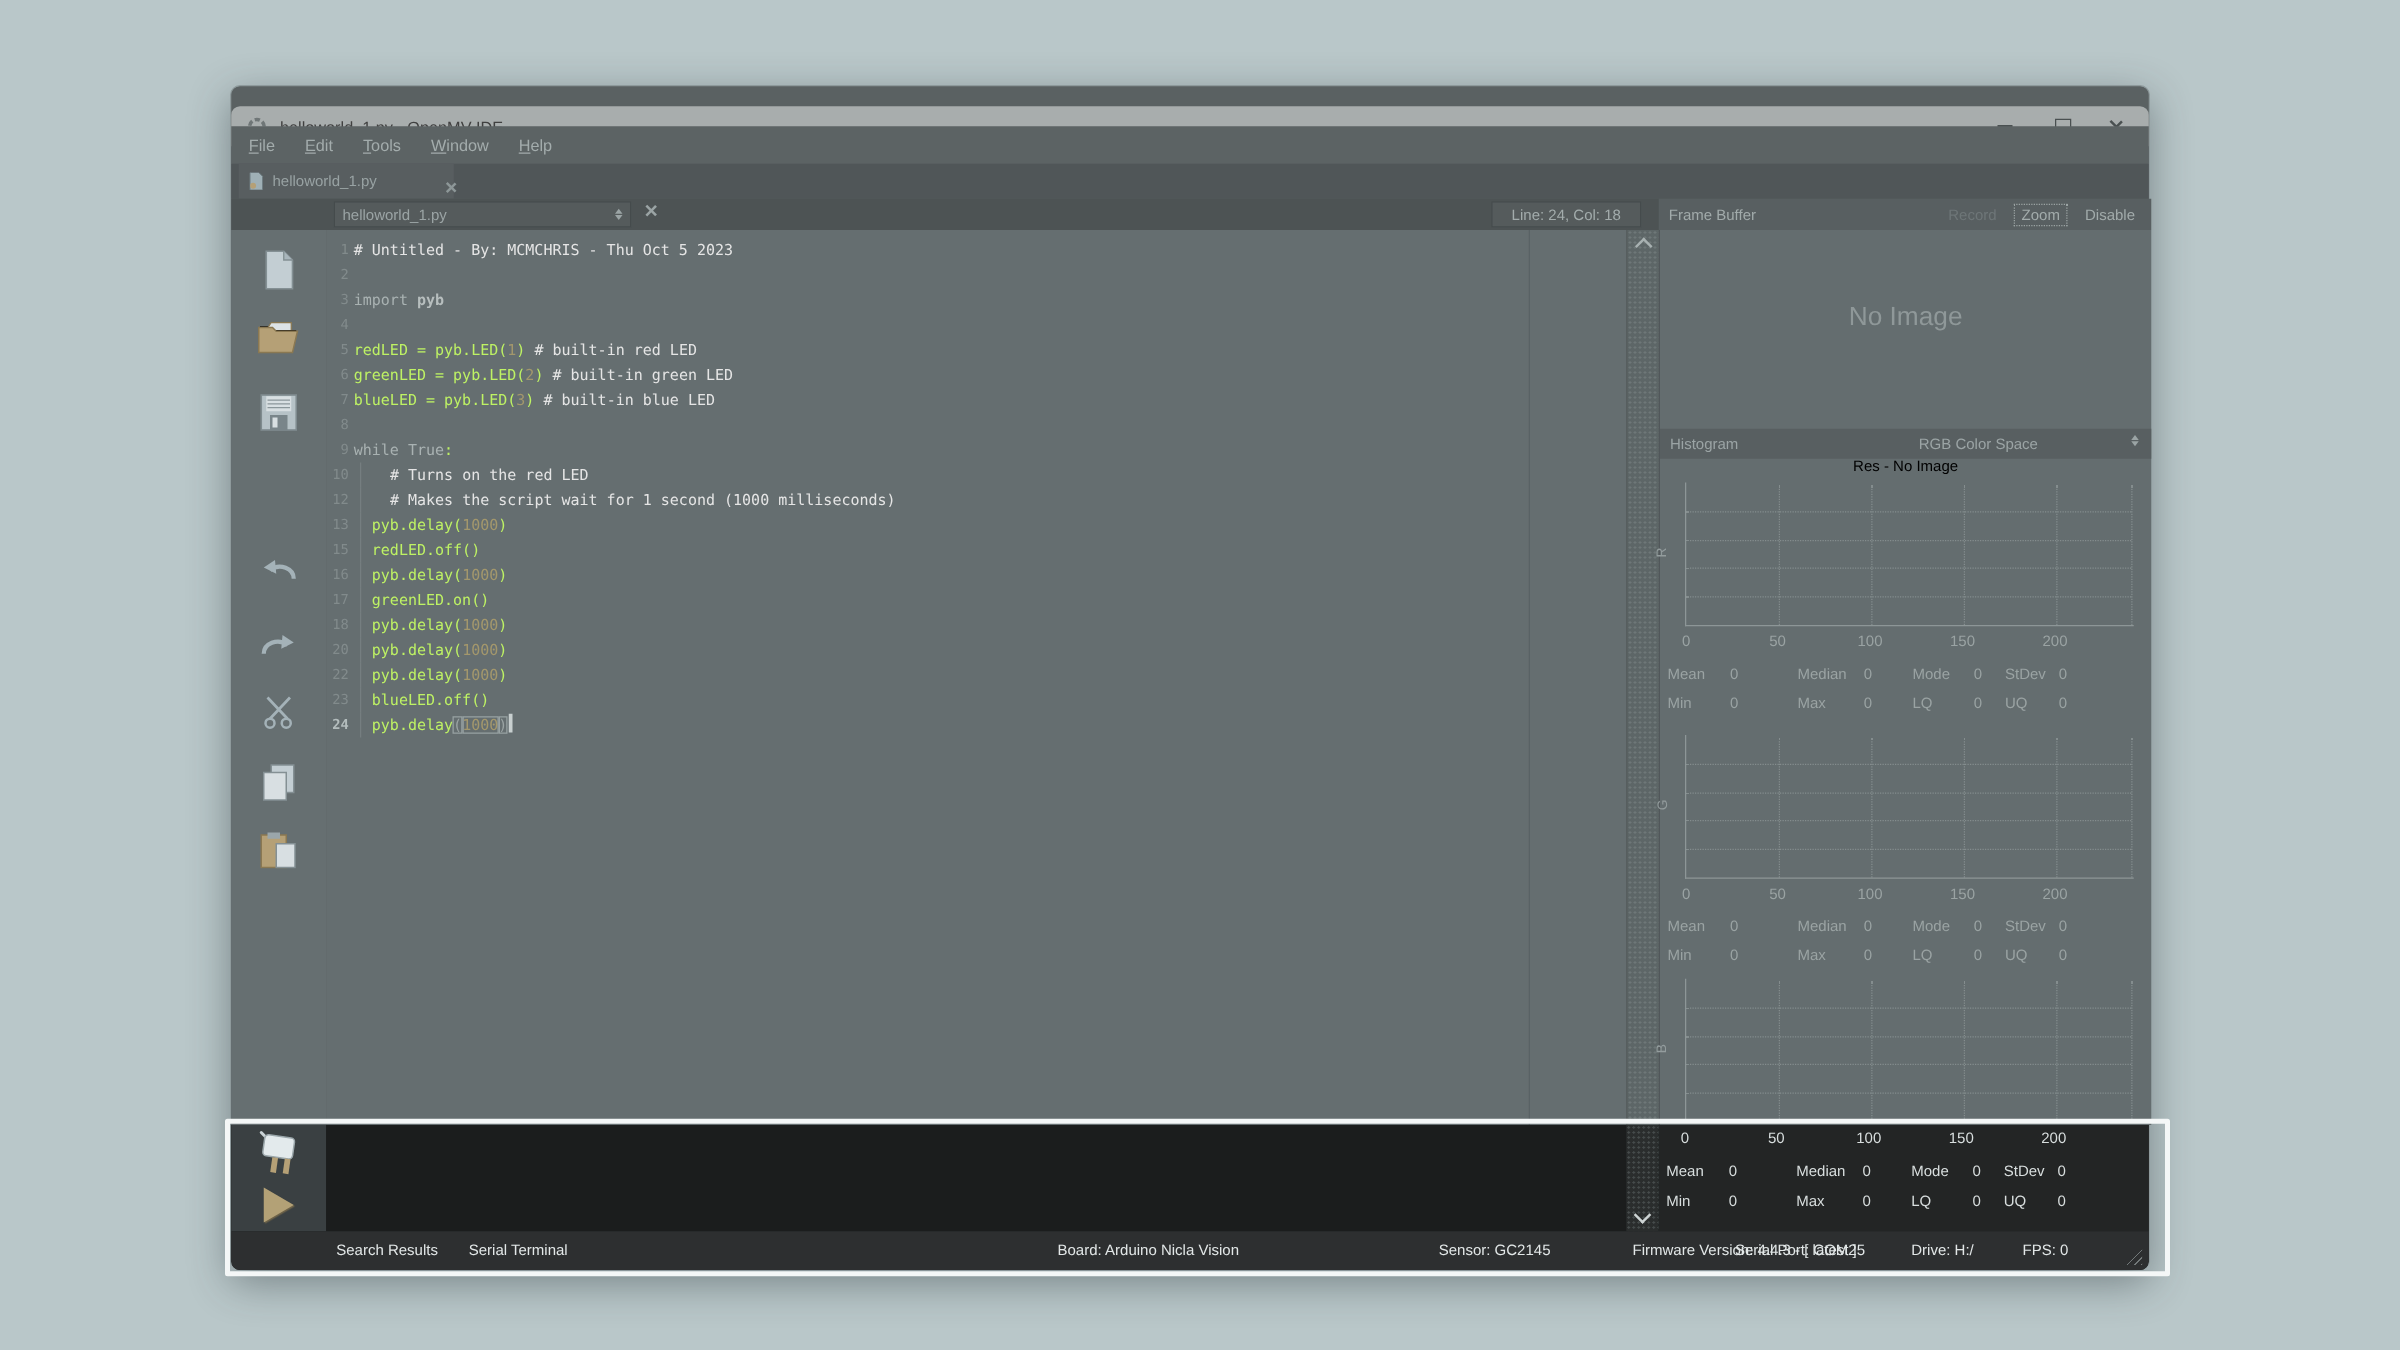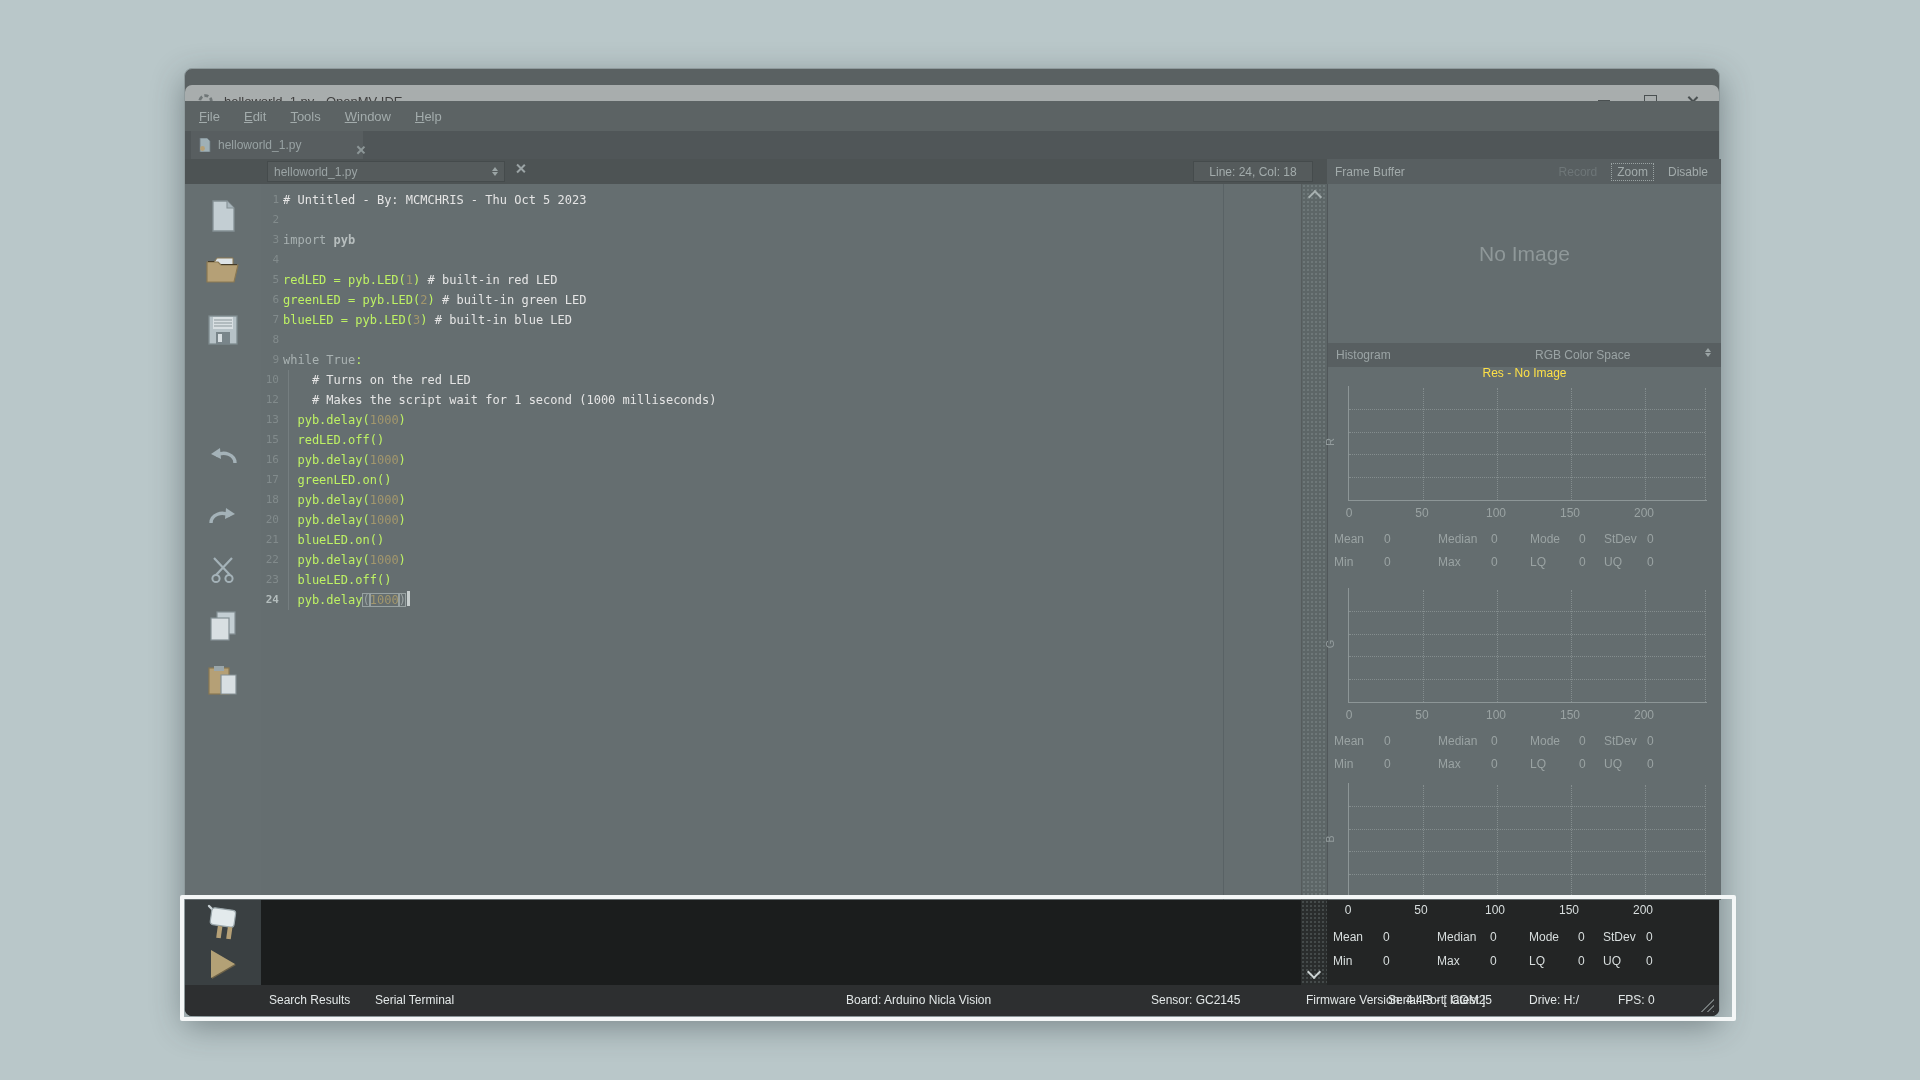--- a/index.html
+++ b/index.html
@@ -73,21 +73,21 @@
   .chev{width:8px;height:8px;border-left:2px solid #a8b1b1;border-top:2px solid #a8b1b1;}
   .chev.up{transform:rotate(45deg);margin:8px auto 0 auto;}
   .chev.down{transform:rotate(225deg);margin:0 auto;border-color:#cdd4d4;}
   
   .rightpanel{position:absolute;left:1142px;top:115px;width:394px;height:716px;background:#646d6f;border-left:1px solid #51575a;box-sizing:border-box;}
   .noimage{padding-top:58px;text-align:center;font-size:21px;color:#8f9899;}
   .histheader{position:absolute;left:0;top:159px;right:0;height:24px;background:#585f61;color:#9ba4a5;font-size:12px;}
   .histheader .ht{position:absolute;left:8px;top:5px;}
   .histheader .cs{position:absolute;left:207px;top:5px;}
   .histheader .updown{position:absolute;right:10px;top:5px;color:#9ba4a5;}
-  .resrow{position:absolute;left:0;top:176px;right:0;height:24px;text-align:center;color:#fde047;font-size:12px;padding-top:6px;box-sizing:border-box;}
+  .resrow{position:absolute;left:0;top:176px;right:0;height:24px;text-align:center;color:#000000;font-size:12px;padding-top:6px;box-sizing:border-box;}
   .histsec{position:absolute;left:0;width:394px;height:197px;}
   .plot{position:absolute;left:20px;top:0;width:359px;height:115px;border-left:1px solid #8d9697;border-bottom:1px solid #8d9697;box-sizing:border-box;}
   .gh{position:absolute;left:0;right:2px;height:0;border-top:1px dotted rgba(154,163,163,.6);}
   .gv{position:absolute;top:2px;bottom:0;width:0;border-left:1px dotted rgba(154,163,163,.6);}
   .chlabel{position:absolute;left:-2px;top:50px;transform:rotate(-90deg);font-size:11px;color:#939c9d;}
   .ticks{position:absolute;left:20px;top:120px;width:359px;height:16px;font-size:12px;color:#9aa3a3;}
   .ticks.bright{top:3px;color:#d8dede;}
   .tick{position:absolute;transform:translateX(-50%);}
   .statrow{position:absolute;left:6px;right:6px;height:18px;display:flex;font-size:12px;color:#9aa3a3;}
   .statrow.bright{color:#d8dede;}
@@ -245,21 +245,20 @@
           <div class="cl"><span class="ln">8</span><span class="ct"></span></div>
           <div class="cl"><span class="ln">9</span><span class="ct"><span class="tk">while</span><span class="tp"> </span><span class="tk">True</span><span class="tp">:</span></span></div>
           <div class="cl"><span class="ln">10</span><span class="guide"></span><span class="ct"><span class="tp">    </span><span class="tc"># Turns on the red LED</span></span></div>
           <div class="cl"><span class="ln">12</span><span class="guide"></span><span class="ct"><span class="tp">    </span><span class="tc"># Makes the script wait for 1 second (1000 milliseconds)</span></span></div>
           <div class="cl"><span class="ln">13</span><span class="guide"></span><span class="ct"><span class="tp">  pyb.delay(</span><span class="tn">1000</span><span class="tp">)</span></span></div>
           <div class="cl"><span class="ln">15</span><span class="guide"></span><span class="ct"><span class="tp">  redLED.off()</span></span></div>
           <div class="cl"><span class="ln">16</span><span class="guide"></span><span class="ct"><span class="tp">  pyb.delay(</span><span class="tn">1000</span><span class="tp">)</span></span></div>
           <div class="cl"><span class="ln">17</span><span class="guide"></span><span class="ct"><span class="tp">  greenLED.on()</span></span></div>
           <div class="cl"><span class="ln">18</span><span class="guide"></span><span class="ct"><span class="tp">  pyb.delay(</span><span class="tn">1000</span><span class="tp">)</span></span></div>
           <div class="cl"><span class="ln">20</span><span class="guide"></span><span class="ct"><span class="tp">  pyb.delay(</span><span class="tn">1000</span><span class="tp">)</span></span></div>
-          <div class="cl"><span class="ln">21</span><span class="guide"></span><span class="ct"><span class="tp">  blueLED.on()</span></span></div>
           <div class="cl"><span class="ln">22</span><span class="guide"></span><span class="ct"><span class="tp">  pyb.delay(</span><span class="tn">1000</span><span class="tp">)</span></span></div>
           <div class="cl"><span class="ln">23</span><span class="guide"></span><span class="ct"><span class="tp">  blueLED.off()</span></span></div>
           <div class="cl"><span class="ln cur">24</span><span class="guide"></span><span class="ct"><span class="tp">  pyb.delay</span><span class="tb">(</span><span class="tnb">1000</span><span class="tb">)</span><span class="cursor"></span></span></div>
         </div>
     </div>
 
     <div class="scrollcol">
       <div class="chev up"></div>
     </div>
 

